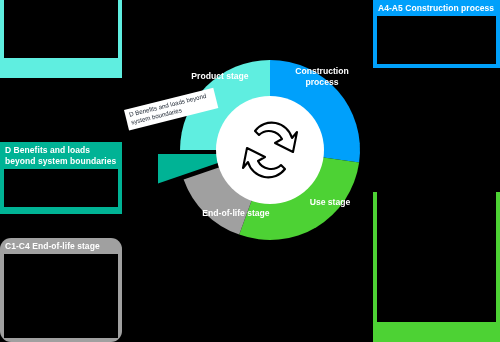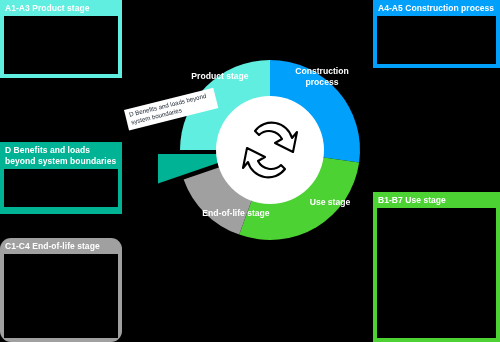--- a/index.html
+++ b/index.html
@@ -100,41 +100,39 @@
     font-size: 6.2px;
     line-height: 1.35;
     color: #1b2430;
     font-weight: normal;
   }
 </style>
 </head>
 <body>
 
 <div class="panel" id="panel-product">
-  <div class="panel-title">A1-A3 Product stage</div>
   <div class="panel-body"></div>
 </div>
 
 <div class="panel" id="panel-benefits">
   <div class="panel-title">D Benefits and loads beyond system boundaries</div>
   <div class="panel-body"></div>
 </div>
 
 <div class="panel" id="panel-eol">
   <div class="panel-title">C1-C4 End-of-life stage</div>
   <div class="panel-body"></div>
 </div>
 
 <div class="panel" id="panel-construction">
   <div class="panel-title">A4-A5 Construction process</div>
   <div class="panel-body"></div>
 </div>
 
 <div class="panel" id="panel-use">
-  <div class="panel-title">B1-B7 Use stage</div>
   <div class="panel-body"></div>
 </div>
 
 <div id="donut-wrap">
   <svg id="donut-svg" width="224" height="236" viewBox="0 0 224 236">
 
     <path d="M 112 26 A 90 90 0 0 0 22 116 L 112 116 Z" fill="#5FEEE0"></path>
 
     <path d="M 112 26 A 90 90 0 0 1 201.13 128.51 L 112 116 Z" fill="#00A0FB"></path>
 

